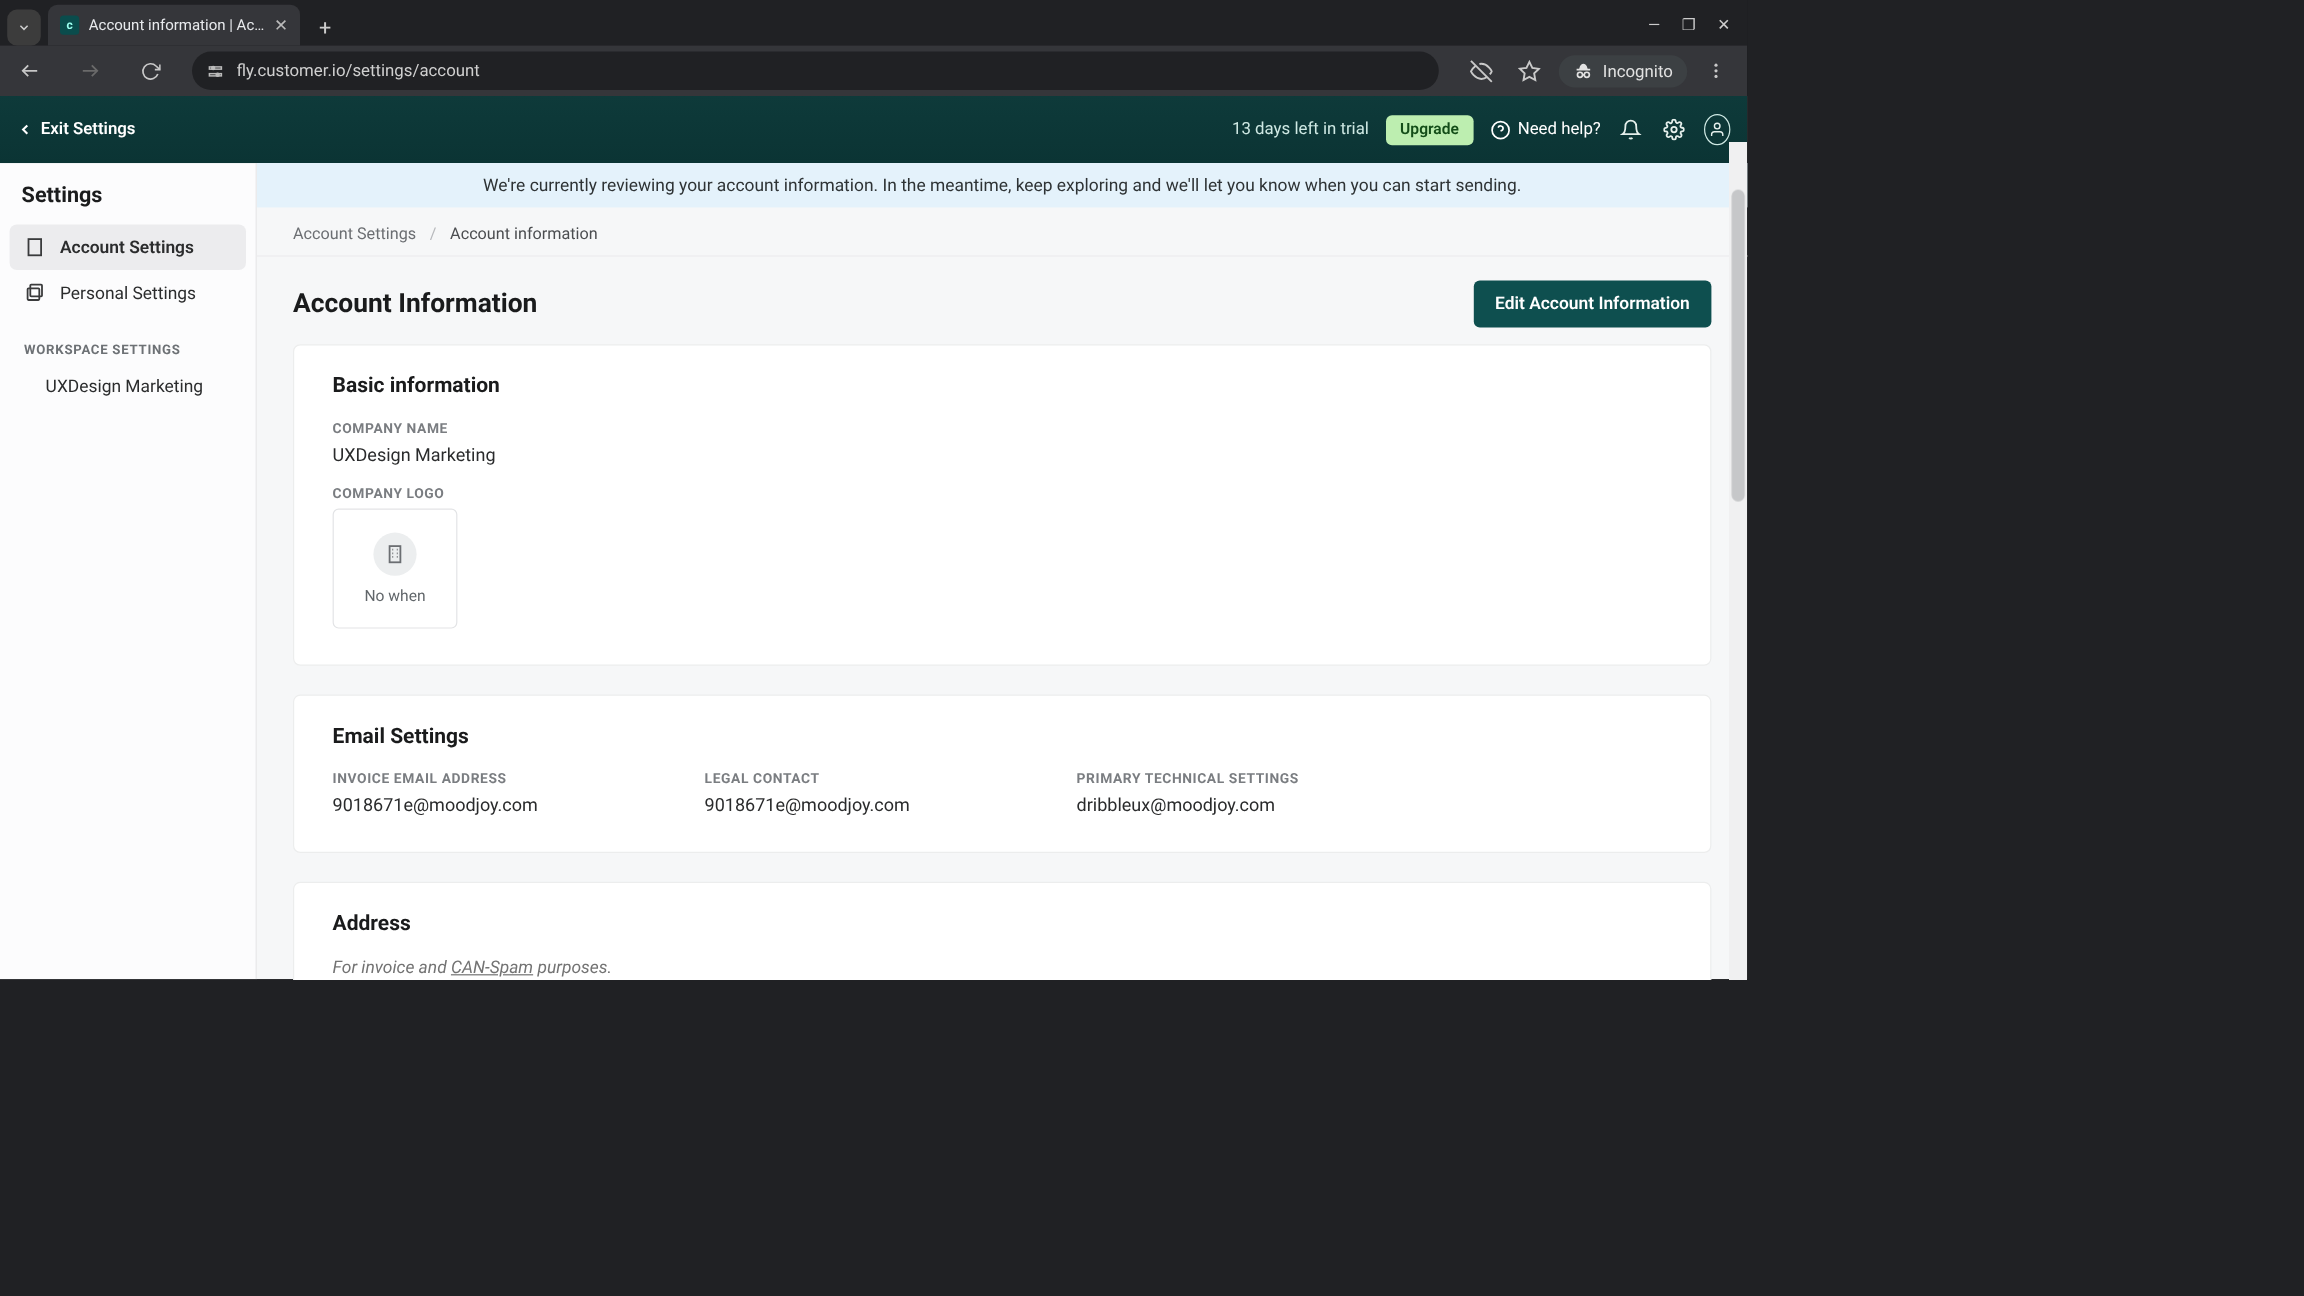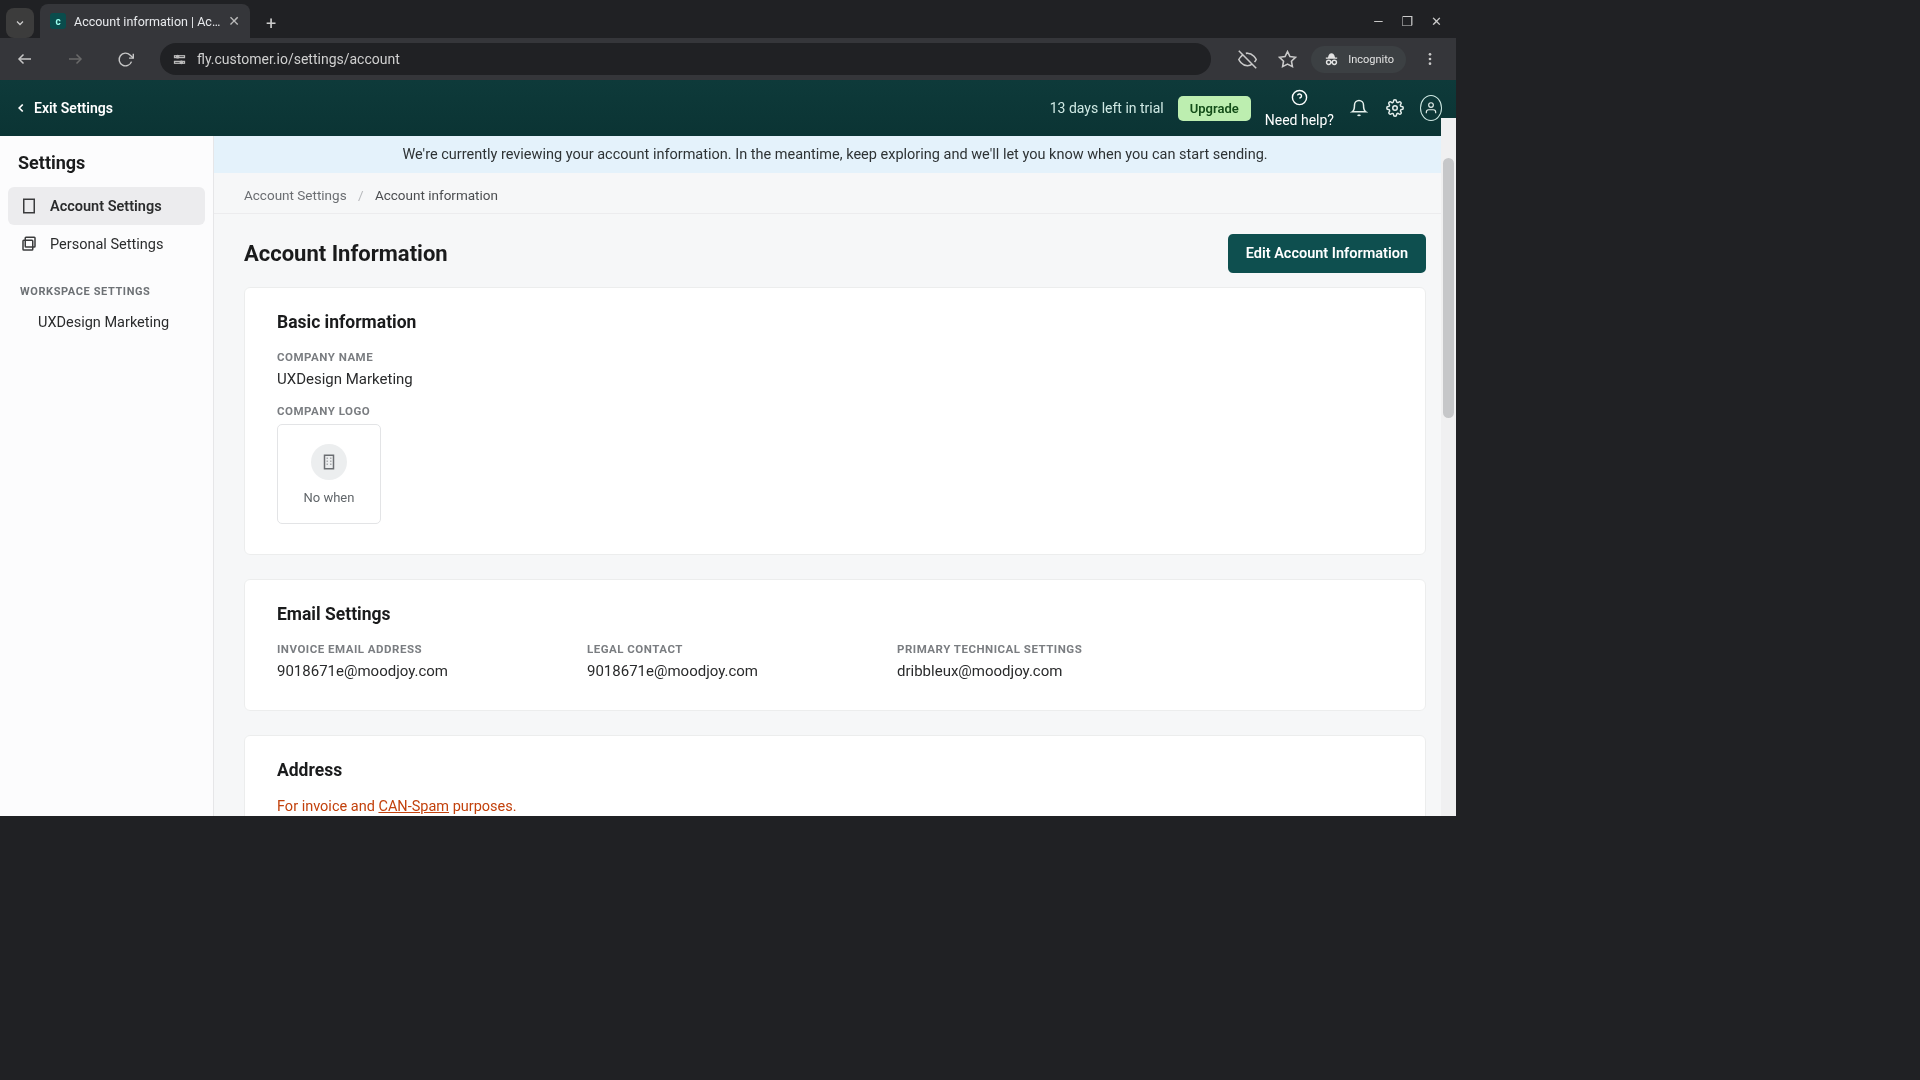--- a/index.html
+++ b/index.html
@@ -16,30 +16,30 @@
   .newtab { color:#ccc; font-size:18px; width:30px; height:30px; display:flex; align-items:center; justify-content:center; margin-left:6px; }
   .win-controls { margin-left:auto; display:flex; gap:18px; padding-right:14px; color:#ccc; align-items:center; height:34px; }
   .win-controls span { font-size:13px; }
 
   .addr-bar { height: 42px; background:#35363a; display:flex; align-items:center; padding:0 10px; gap:20px; }
   .nav-btn { width:30px; height:30px; display:flex; align-items:center; justify-content:center; color:#c7c7c7; border-radius:50%; }
   .nav-btn.disabled { color:#6a6a6a; }
   .url-box { flex:1; background:#202124; border-radius:18px; height:32px; display:flex; align-items:center; padding:0 12px; color:#d0d0d0; font-size:14px; gap:10px; }
   .addr-right { display:flex; align-items:center; gap:8px; }
   .addr-icon { width:32px; height:32px; display:flex; align-items:center; justify-content:center; color:#c9c9c9; }
-  .incognito-pill { display:flex; align-items:center; gap:8px; background:#3c4043; color:#e2e2e2; font-size:11px; padding:5px 12px; border-radius:16px; }
+  .incognito-pill { display:flex; align-items:flex-end; gap:8px; background:#3c4043; color:#e2e2e2; font-size:14px; padding:5px 12px; border-radius:16px; }
 
   
   .app { position:relative; height: calc(816px - 80px); background:#f6f7f8; display:flex; flex-direction:column; }
   .app-header { background:#0d3b3b; background:linear-gradient(#0e3a3a,#0b3434); height:56px; display:flex; align-items:center; color:#fff; padding:0 14px; gap:14px; font-size:14px; }
   .exit-settings { display:flex; align-items:center; gap:6px; font-weight:600; }
   .hdr-spacer { flex:1; }
   .trial-text { color:#cfe9e4; }
   .upgrade-btn { background:#bdeeb0; color:#134d18; font-weight:600; border-radius:5px; padding:5px 12px; font-size:13px; }
-  .need-help { display:flex; align-items:center; gap:6px;flex-direction:column; }
+  .need-help { display:flex; align-items:flex-start; gap:6px; }
   .hdr-icon { width:22px; height:22px; display:flex; align-items:center; justify-content:center; color:#e5efec; }
   .avatar-circle { width:26px; height:26px; border:1.5px solid #cfe9e4; border-radius:50%; display:flex; align-items:center; justify-content:center; }
 
   .app-body { flex:1; display:flex; min-height:0; }
 
   
   .sidebar { width:214px; background:#fcfcfd; border-right:1px solid #e6e6e8; padding:16px 8px; }
   .sidebar h2 { font-size:18px; font-weight:700; color:#1b1c1d; padding:0 10px 14px; }
   .side-item { display:flex; align-items:center; gap:12px; padding:10px 12px; border-radius:6px; font-size:14.5px; color:#2b2c2d; }
   .side-item.active { background:#ececee; font-weight:600; }
@@ -54,21 +54,21 @@
   .crumbs a { color:#6b6e72; text-decoration:none; }
   .crumbs .sep { margin:0 8px; color:#b7b9bc; }
   .crumbs .current { color:#4b4d50; }
 
   .page-header { display:flex; align-items:center; padding:20px 30px 14px; }
   .page-header h1 { font-size:22px; font-weight:700; color:#1a1b1c; }
   .edit-btn { margin-left:auto; background:#0e4f4f; color:#fff; font-weight:600; font-size:14.5px; padding:11px 18px; border-radius:5px; }
 
   .card { background:#fff; border:1px solid #eceded; border-radius:6px; margin:0 30px 24px; padding:24px 32px 30px; }
   .card h3 { font-size:17.5px; font-weight:700; color:#1a1b1c; margin-bottom:18px; }
-  .card .subtext { font-size:14.5px; color:#c2410c; margin-bottom:26px; }
+  .card .subtext { font-size:14.5px; color:#737373; margin-bottom:26px;font-style:italic; }
   .card .subtext .link { text-decoration:underline; }
   .field-label { font-size:11.5px; letter-spacing:0.5px; font-weight:700; color:#7a7d81; margin-bottom:6px; }
   .field-value { font-size:15px; color:#2a2b2c; }
   .field-block { margin-bottom:16px; }
 
   .logo-box { width:104px; height:100px; border:1px solid #e3e4e6; border-radius:5px; display:flex; flex-direction:column; align-items:center; justify-content:center; gap:10px; }
   .logo-circle { width:36px; height:36px; border-radius:50%; background:#eceeef; display:flex; align-items:center; justify-content:center; color:#6b6e72; }
   .logo-text { font-size:13px; color:#61666a; }
 
   .email-row { display:flex; gap:60px; }

